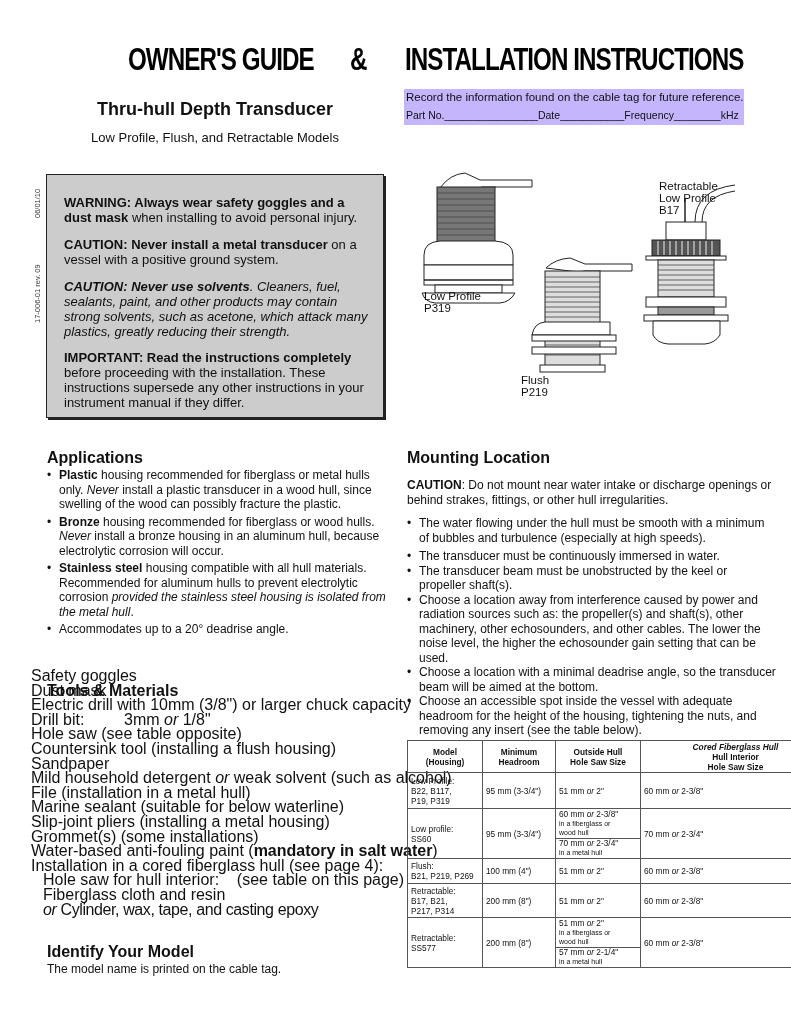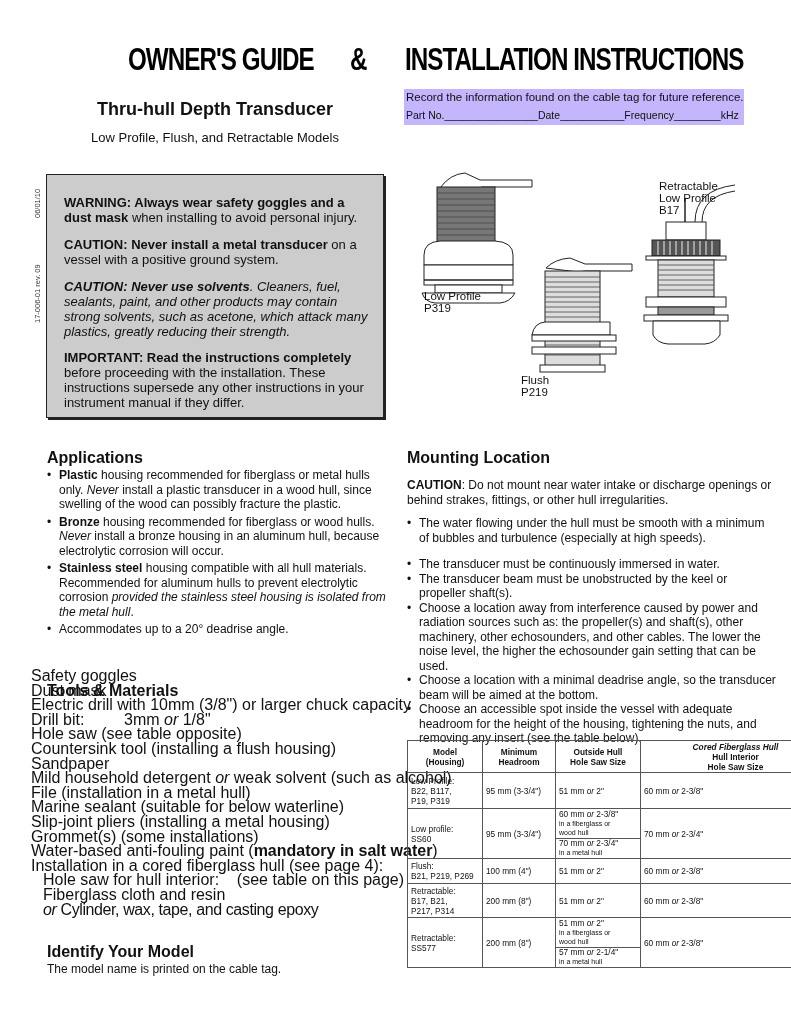--- a/index.html
+++ b/index.html
@@ -207,21 +207,21 @@
   <div style="padding-left:12px;">Fiberglass cloth and resin</div>
   <div style="padding-left:12px; letter-spacing:-0.4px;"><span class="i">or</span><span> Cylinder, wax, tape, and casting epoxy</span></div>
 </div>
 
 <h2 class="sec" style="left:47px; top:943px;">Identify Your Model</h2>
 <div class="abs" style="left:47px; top:962px; font-size:12px;">The model name is printed on the cable tag.</div>
 
 <h2 class="sec" style="left:407px; top:449px;">Mounting Location</h2>
 <div class="abs mount-caution"><span class="b">CAUTION</span><span>: Do not mount near water intake or discharge openings or behind strakes, fittings, or other hull irregularities.</span></div>
 <ul class="bul" style="left:407px; top:516px; width:370px;">
-  <li style="margin-bottom:12px">The water flowing under the hull must be smooth with a minimum of bubbles and turbulence (especially at high speeds).</li>
+  <li style="margin-bottom:4px">The water flowing under the hull must be smooth with a minimum of bubbles and turbulence (especially at high speeds).</li>
   <li style="margin-bottom:0">The transducer must be continuously immersed in water.</li>
   <li style="margin-bottom:0">The transducer beam must be unobstructed by the keel or propeller shaft(s).</li>
   <li style="margin-bottom:0">Choose a location away from interference caused by power and radiation sources such as: the propeller(s) and shaft(s), other machinery, other echosounders, and other cables. The lower the noise level, the higher the echosounder gain setting that can be used.</li>
   <li style="margin-bottom:0">Choose a location with a minimal deadrise angle, so the transducer beam will be aimed at the bottom.</li>
   <li style="margin-bottom:0">Choose an accessible spot inside the vessel with adequate headroom for the height of the housing, tightening the nuts, and removing any insert (see the table below).</li>
 </ul>
 
 <table class="spec">
   <tbody>
       <tr>

